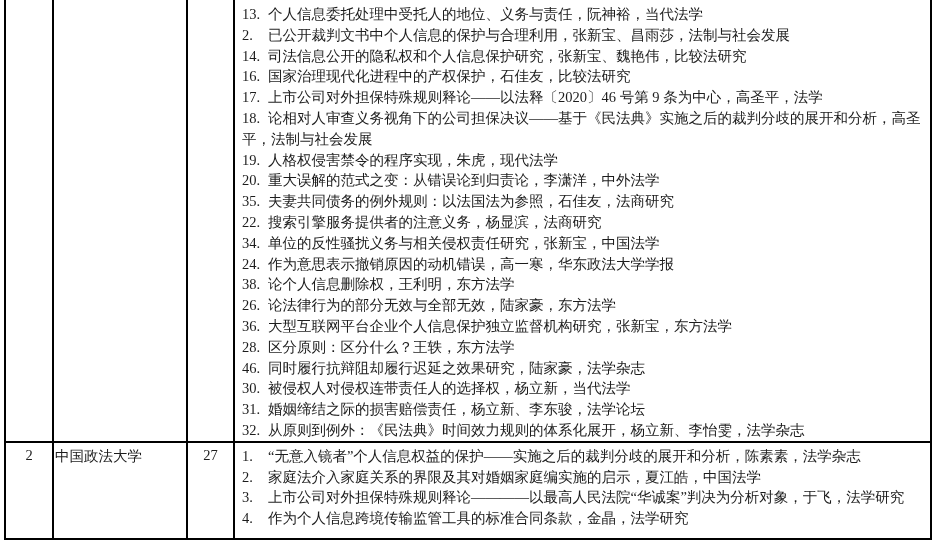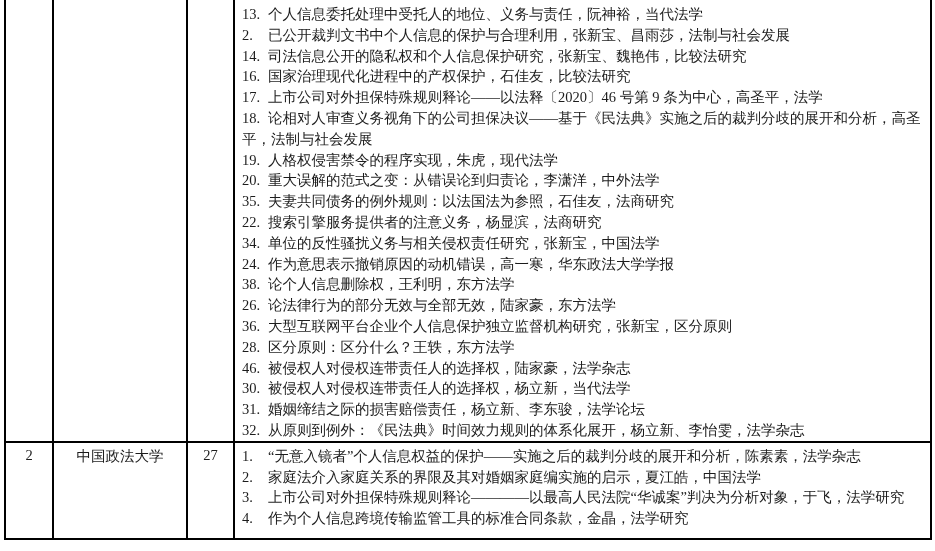--- a/index.html
+++ b/index.html
@@ -31,21 +31,20 @@
     overflow: hidden;
   }
   tr.row-continued td {
     border-top: none; 
   }
   td.cell-rank, td.cell-count {
     text-align: center;
     padding-top: 4px;
   }
   td.cell-university {
-    text-align: center;
     padding-top: 4px;
   }
   td.cell-articles {
     padding: 3px 6px 0 7px;
   }
   .item {
     margin: 0;
     line-height: 20.8px;
     text-align: left;
   }
@@ -81,23 +80,23 @@
             <p class="item"><span class="num">17.</span><span>上市公司对外担保特殊规则释论——以法释〔2020〕46 号第 9 条为中心，高圣平，法学</span></p>
             <p class="item"><span class="num">18.</span><span>论相对人审查义务视角下的公司担保决议——基于《民法典》实施之后的裁判分歧的展开和分析，高圣平，法制与社会发展</span></p>
             <p class="item"><span class="num">19.</span><span>人格权侵害禁令的程序实现，朱虎，现代法学</span></p>
             <p class="item"><span class="num">20.</span><span>重大误解的范式之变：从错误论到归责论，李潇洋，中外法学</span></p>
             <p class="item"><span class="num">35.</span><span>夫妻共同债务的例外规则：以法国法为参照，石佳友，法商研究</span></p>
             <p class="item"><span class="num">22.</span><span>搜索引擎服务提供者的注意义务，杨显滨，法商研究</span></p>
             <p class="item"><span class="num">34.</span><span>单位的反性骚扰义务与相关侵权责任研究，张新宝，中国法学</span></p>
             <p class="item"><span class="num">24.</span><span>作为意思表示撤销原因的动机错误，高一寒，华东政法大学学报</span></p>
             <p class="item"><span class="num">38.</span><span>论个人信息删除权，王利明，东方法学</span></p>
             <p class="item"><span class="num">26.</span><span>论法律行为的部分无效与全部无效，陆家豪，东方法学</span></p>
-            <p class="item"><span class="num">36.</span><span>大型互联网平台企业个人信息保护独立监督机构研究，张新宝，区分原则</span></p>
+            <p class="item"><span class="num">36.</span><span>大型互联网平台企业个人信息保护独立监督机构研究，张新宝，东方法学</span></p>
             <p class="item"><span class="num">28.</span><span>区分原则：区分什么？王轶，东方法学</span></p>
-            <p class="item"><span class="num">46.</span><span>被侵权人对侵权连带责任人的选择权，陆家豪，法学杂志</span></p>
+            <p class="item"><span class="num">46.</span><span>同时履行抗辩阻却履行迟延之效果研究，陆家豪，法学杂志</span></p>
             <p class="item"><span class="num">30.</span><span>被侵权人对侵权连带责任人的选择权，杨立新，当代法学</span></p>
             <p class="item"><span class="num">31.</span><span>婚姻缔结之际的损害赔偿责任，杨立新、李东骏，法学论坛</span></p>
             <p class="item"><span class="num">32.</span><span>从原则到例外：《民法典》时间效力规则的体系化展开，杨立新、李怡雯，法学杂志</span></p>
           </td>
     </tr>
     <tr style="height:97px;">
       <td class="cell-rank">2</td>
       <td class="cell-university">中国政法大学</td>
       <td class="cell-count">27</td>
       <td class="cell-articles">

